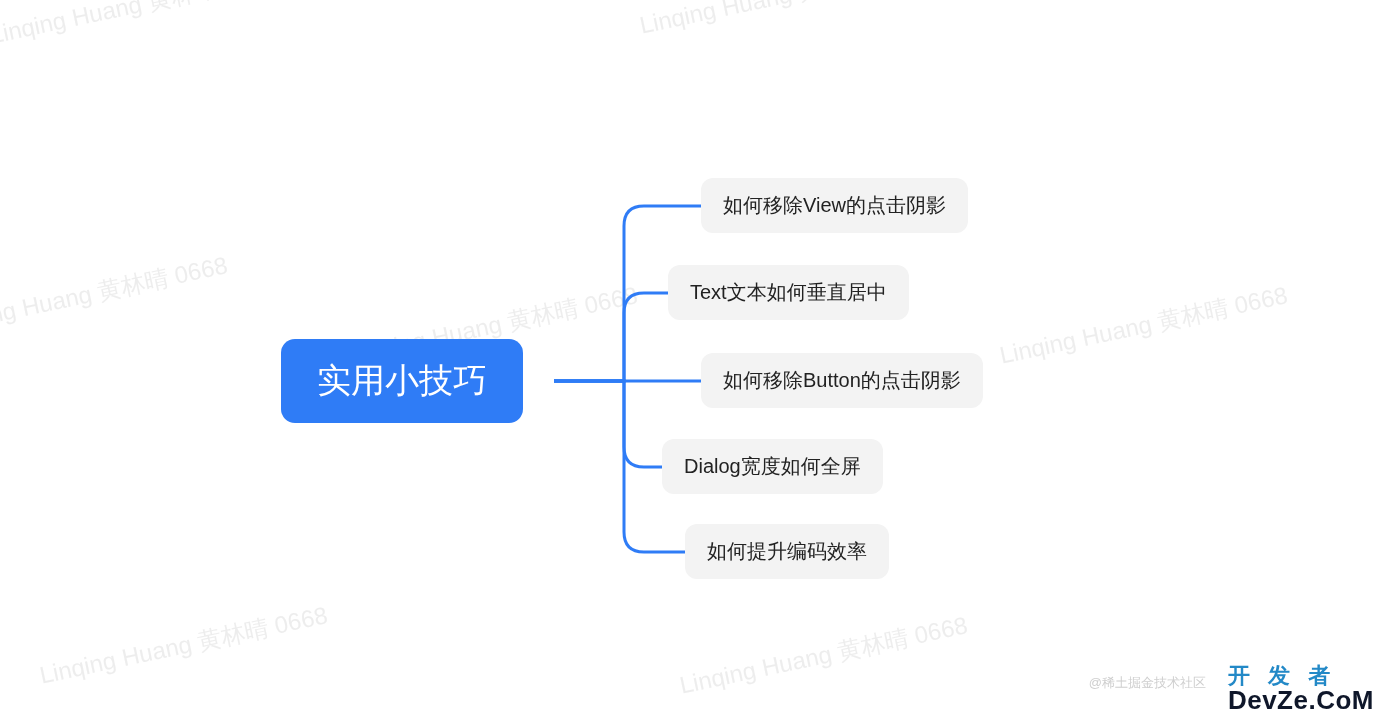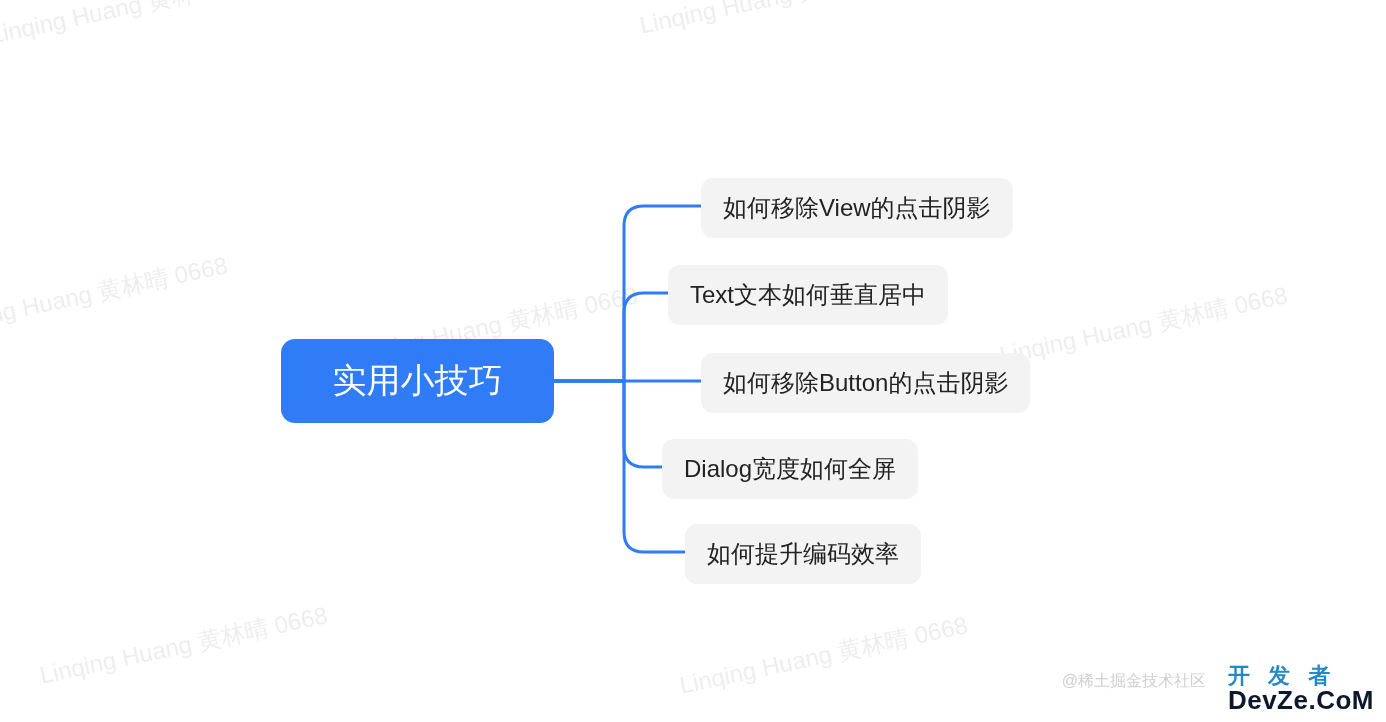--- a/index.html
+++ b/index.html
@@ -23,38 +23,38 @@
       white-space: nowrap;
       transform-origin: left center;
       user-select: none;
       pointer-events: none;
       opacity: 0.55;
     }
     .root-node {
       position: absolute;
       left: 281px;
       top: 339px;
-      width: 273px;
+      width: 242px;
       height: 84px;
       background: #2f7cf6;
       border-radius: 14px;
       display: flex;
       align-items: center;
       justify-content: center;
       color: #ffffff;
       font-size: 34px;
       font-weight: 500;
     }
     .child-node {
       position: absolute;
       background: #f3f3f3;
       border-radius: 12px;
       padding: 14px 22px;
       color: #222;
-      font-size: 24px;
+      font-size: 20px;
       font-weight: 400;
       white-space: nowrap;
     }
     .connector-svg {
       position: absolute;
       left: 554px;
       top: 170px;
       width: 160px;
       height: 420px;
       overflow: visible;
@@ -83,21 +83,21 @@
       color: #0f172a;
       font-size: 26px;
       font-weight: 600;
       letter-spacing: 0.5px;
     }
     .footer-credit {
       position: absolute;
       right: 180px;
       bottom: 30px;
       color: #cfcfcf;
-      font-size: 16px;
+      font-size: 13px;
     }
   </style>
 </head>
 <body>
 
 <div class="watermark" style="left:-10px; top:20px; transform:rotate(-12deg);">Linqing Huang 黄林晴 0668</div>
 <div class="watermark" style="left:640px; top:10px; transform:rotate(-12deg);">Linqing Huang 黄林晴 0668</div>
 <div class="watermark" style="left:-60px; top:310px; transform:rotate(-12deg);">Linqing Huang 黄林晴 0668</div>
 <div class="watermark" style="left:350px; top:340px; transform:rotate(-12deg);">Linqing Huang 黄林晴 0668</div>
 <div class="watermark" style="left:1000px; top:340px; transform:rotate(-12deg);">Linqing Huang 黄林晴 0668</div>

